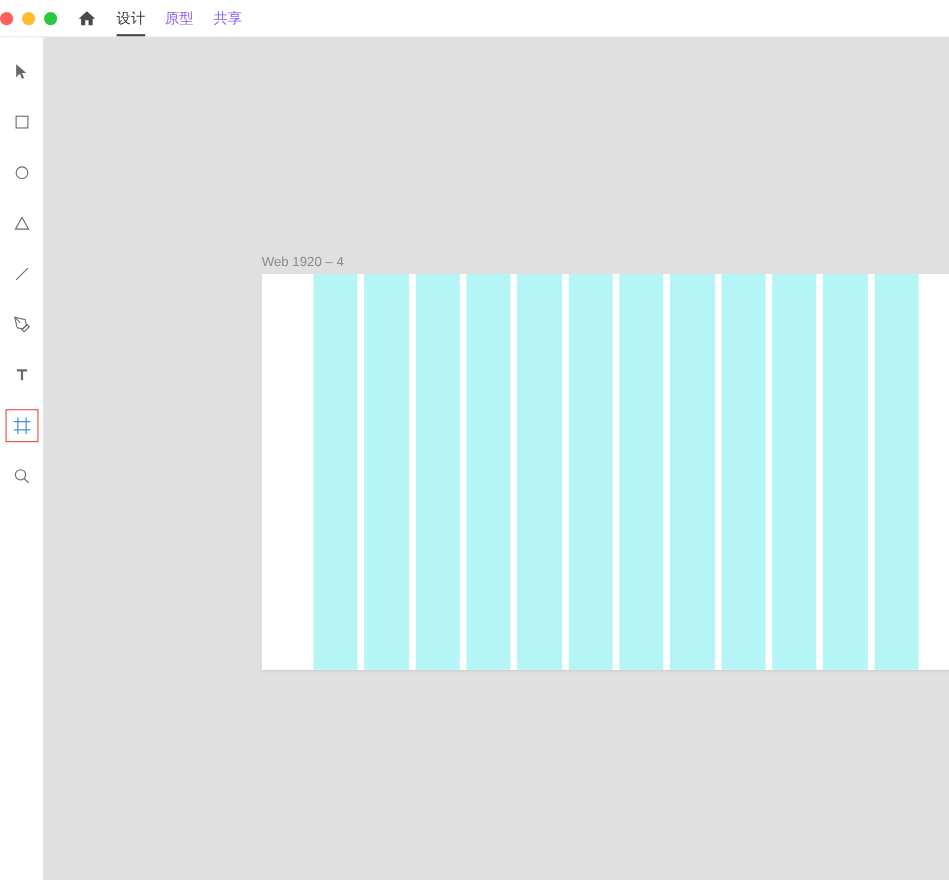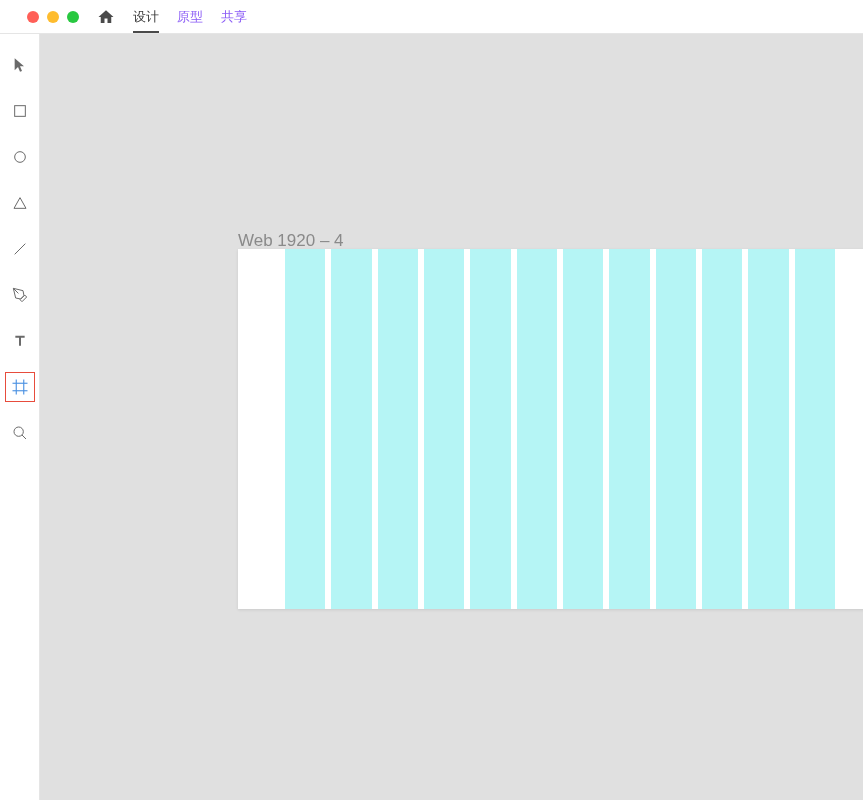--- a/index.html
+++ b/index.html
@@ -13,21 +13,21 @@
       width: 863px;
       height: 800px;
       overflow: hidden;
       position: relative;
     }
     .titlebar {
       height: 34px;
       background: #ffffff;
       display: flex;
       align-items: center;
-      padding: 0 27px;
+      padding: 0 0;
       border-bottom: 1px solid #e5e5e5;
     }
     .traffic-lights {
       display: flex;
       gap: 8px;
       align-items: center;
     }
     .traffic-light {
       width: 12px;
       height: 12px;
@@ -102,21 +102,21 @@
     .canvas-area {
       flex: 1;
       background: #e0e0e0;
       position: relative;
       overflow: hidden;
     }
     .artboard-label {
       position: absolute;
       left: 198px;
       top: 197px;
-      font-size: 17px;
+      font-size: 12px;
       color: #8a8a8a;
     }
     .artboard {
       position: absolute;
       left: 198px;
       top: 215px;
       width: 644px;
       height: 360px;
       background: #ffffff;
       box-shadow: 0 1px 3px rgba(0,0,0,0.1);

